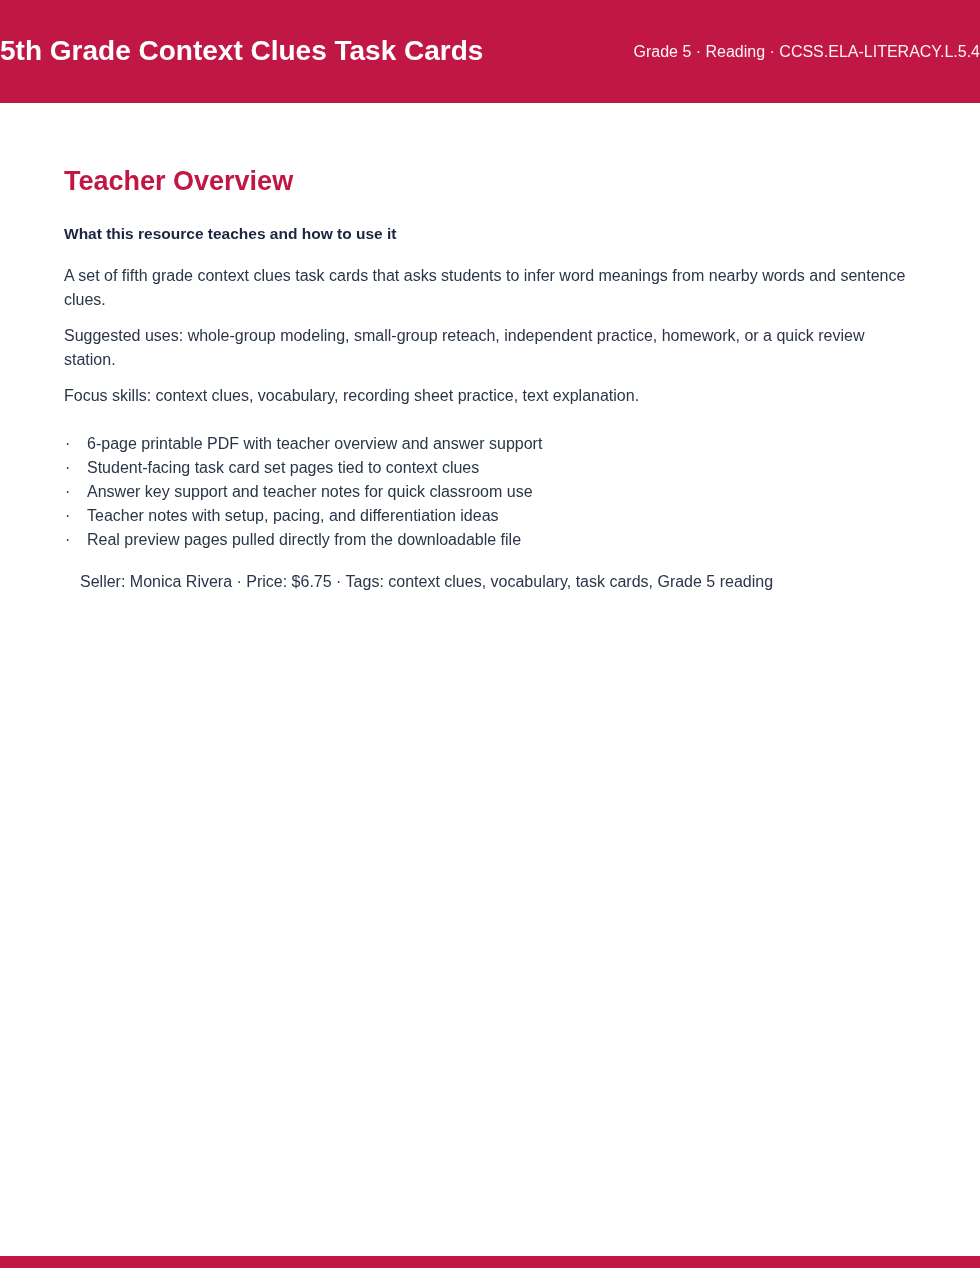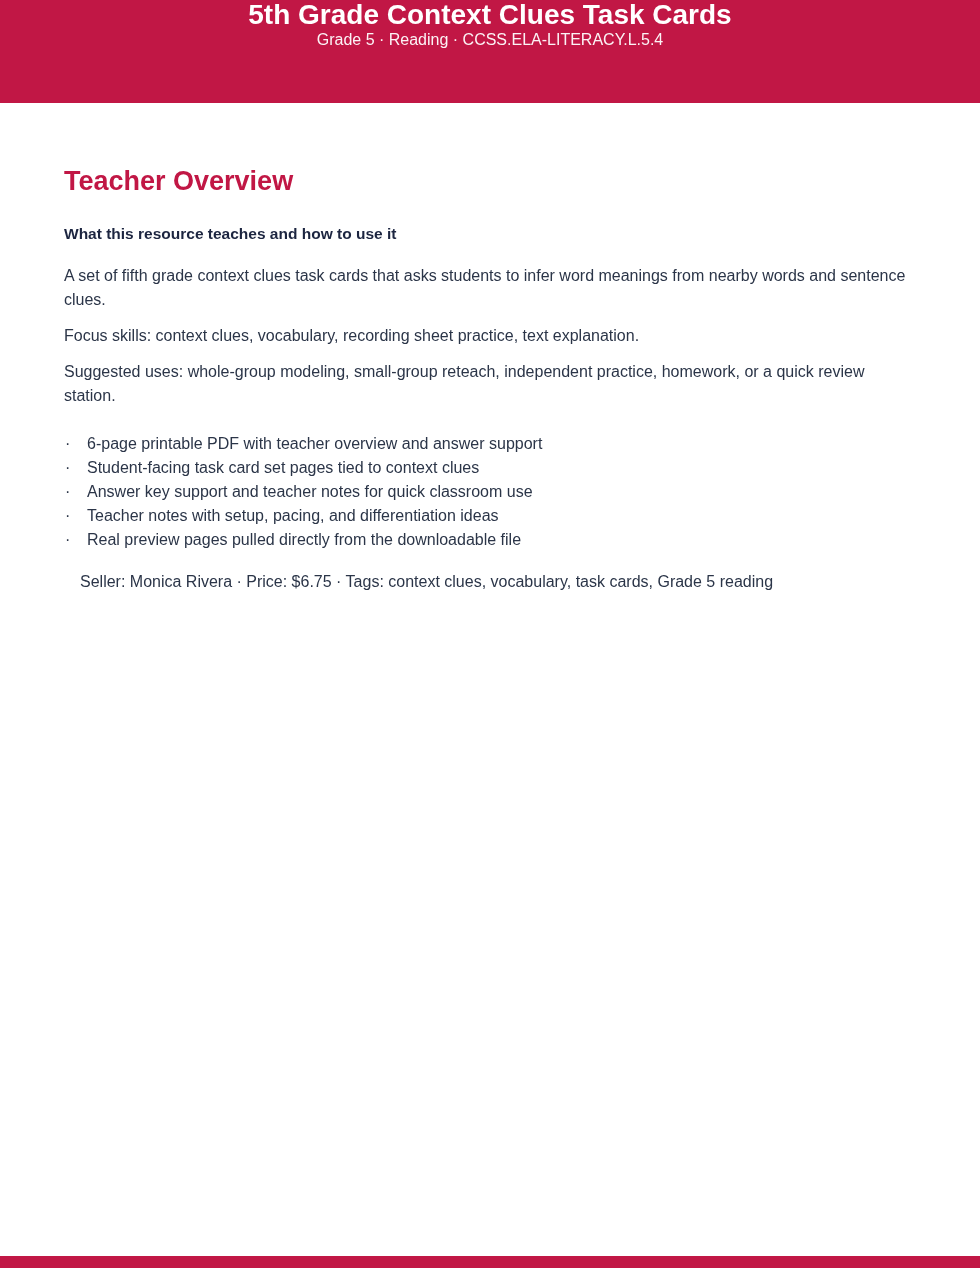--- a/index.html
+++ b/index.html
@@ -11,23 +11,23 @@
     font-family: "Liberation Sans", sans-serif;
     overflow: hidden;
   }
   
   .band-top {
     box-sizing: border-box;
     width: 100%;
     height: 103px;
     background: var(--accent, #C11745);
     display: flex;
-    flex-direction: column;
+    flex-direction: row;
     align-items: center;
-    justify-content: flex-start;
+    justify-content: space-between;
     text-align: center;
   }
   .band-title {
     color: #ffffff;
     font-size: 28px;
     font-weight: bold;
     line-height: 1.1;
   }
   .band-subtitle {
     margin-top: 0;
@@ -112,23 +112,23 @@
     <div class="band-subtitle">Grade 5 · Reading · CCSS.ELA-LITERACY.L.5.4</div>
   </header>
 
   <main class="content">
     <h1 class="overview-heading">Teacher Overview</h1>
 
     <div class="subheading">What this resource teaches and how to use it</div>
 
     <p class="para">A set of fifth grade context clues task cards that asks students to infer word meanings from nearby words and sentence clues.</p>
 
+    <p class="para">Suggested uses: whole-group modeling, small-group reteach, independent practice, homework, or a quick review station.</p>
+
     <p class="para">Focus skills: context clues, vocabulary, recording sheet practice, text explanation.</p>
-
-    <p class="para">Suggested uses: whole-group modeling, small-group reteach, independent practice, homework, or a quick review station.</p>
 
     <ul class="features">
       <li>
         <span class="dot">·</span>
         <span>6-page printable PDF with teacher overview and answer support</span>
       </li>
       <li>
         <span class="dot">·</span>
         <span>Student-facing task card set pages tied to context clues</span>
       </li>

